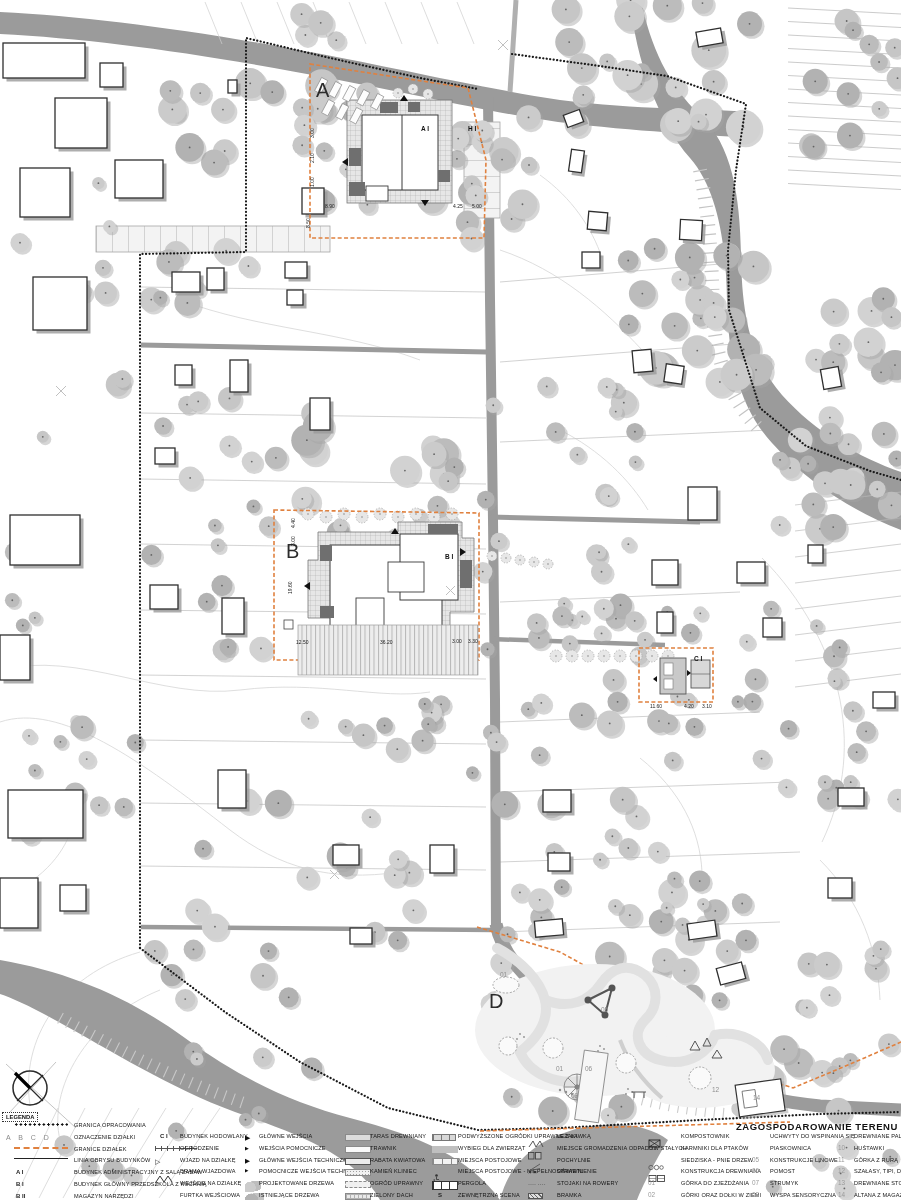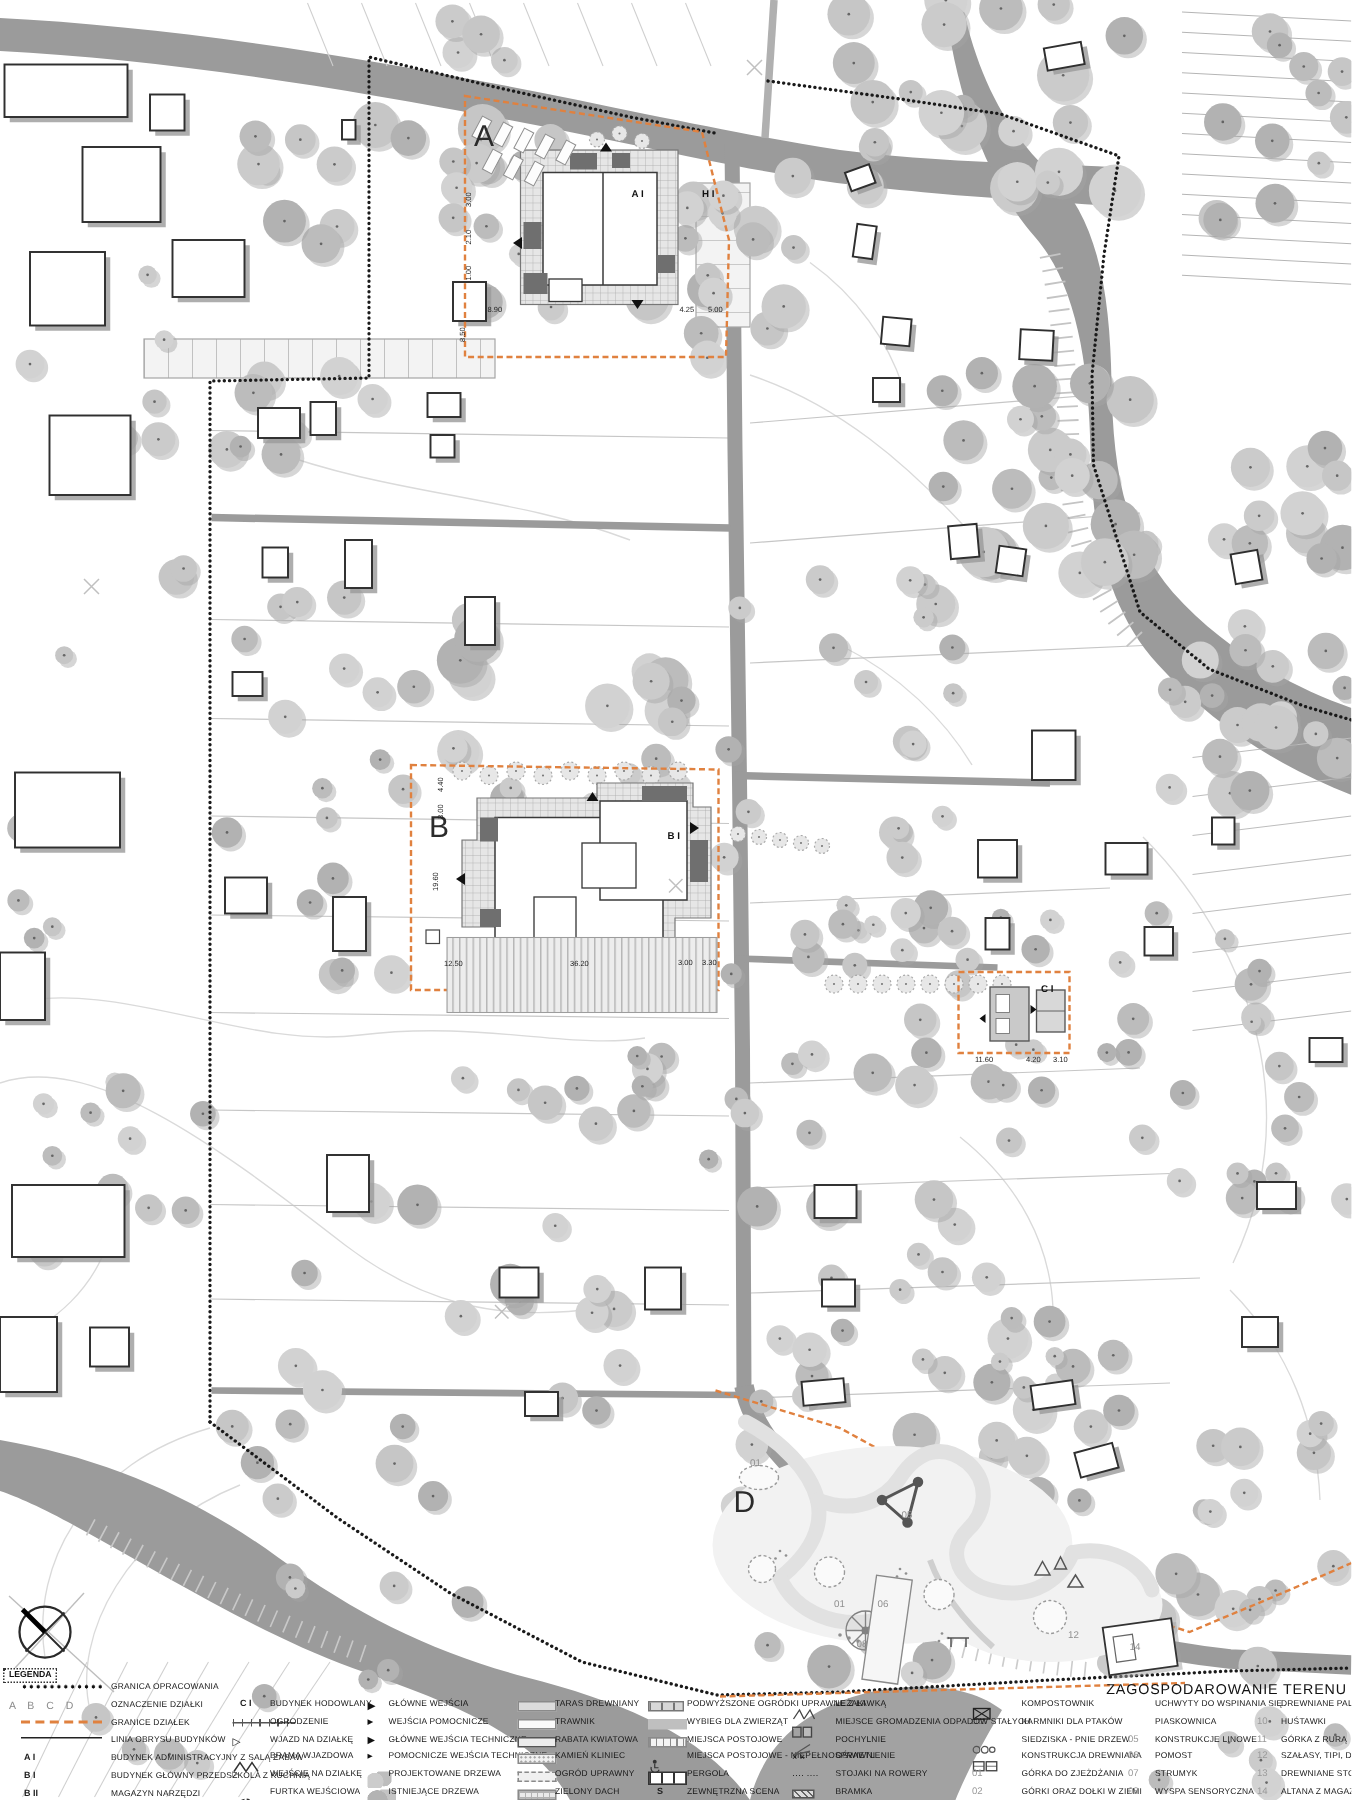--- a/index.html
+++ b/index.html
@@ -26,21 +26,21 @@
   .sw-rabata{background:#ececec;border-color:#555;}
   .sw-kamien{background:radial-gradient(circle,#9f9f9f .6px,transparent .8px) #f1f1f1;background-size:3px 3px;}
   .sw-ogrod{background:#f0f0f0;border-style:dashed;}
   .sw-dach{background:repeating-linear-gradient(90deg,#b2b2b2 0 .7px,transparent .7px 4px),repeating-linear-gradient(0deg,#b2b2b2 0 .7px,transparent .7px 4px) #eaeaea;}
   .sw-podw{width:24px;background:repeating-linear-gradient(90deg,#777 0 1px,#d8d8d8 1px 8px);border-color:#777;}
   .sw-wybieg{background:#bfbfbf;border:none;}
   .sw-postoj{background:repeating-linear-gradient(90deg,#8a8a8a 0 .8px,#f3f3f3 .8px 4.5px);}
   .sw-pergola{height:9px;background:repeating-linear-gradient(90deg,#333 0 1.2px,#fff 1.2px 8px);border:1.4px solid #333;}
   .s-bramka{width:15px;height:6px;background:repeating-linear-gradient(45deg,#666 0 1px,#ddd 1px 3px);border:1px solid #555;box-sizing:border-box;}
   #legend-title{position:absolute;left:2px;top:1112px;font-size:5.8px;font-weight:bold;border:1px dotted #333;padding:1px 3px;background:#fff;}
-  #plan-title{position:absolute;right:3px;top:1121px;font-size:9.5px;font-weight:normal;letter-spacing:.6px;color:#111;}
+  #plan-title{position:absolute;right:3px;top:1121px;font-size:9.5px;font-weight:bold;letter-spacing:.6px;color:#111;}
 </style>
 </head>
 <body>
 
 <div id="page">
 
 <svg id="plan" width="901" height="1200" viewBox="0 0 901 1200">
   <defs>
     <pattern id="roofgrid" width="5" height="5" patternUnits="userSpaceOnUse">
       <rect width="5" height="5" fill="#e6e6e6"></rect>

